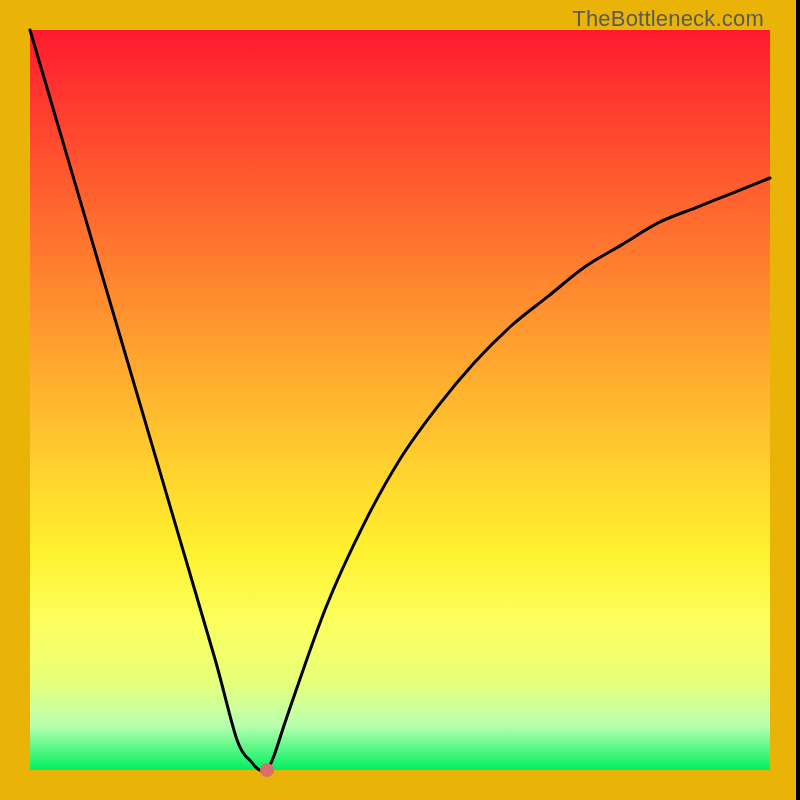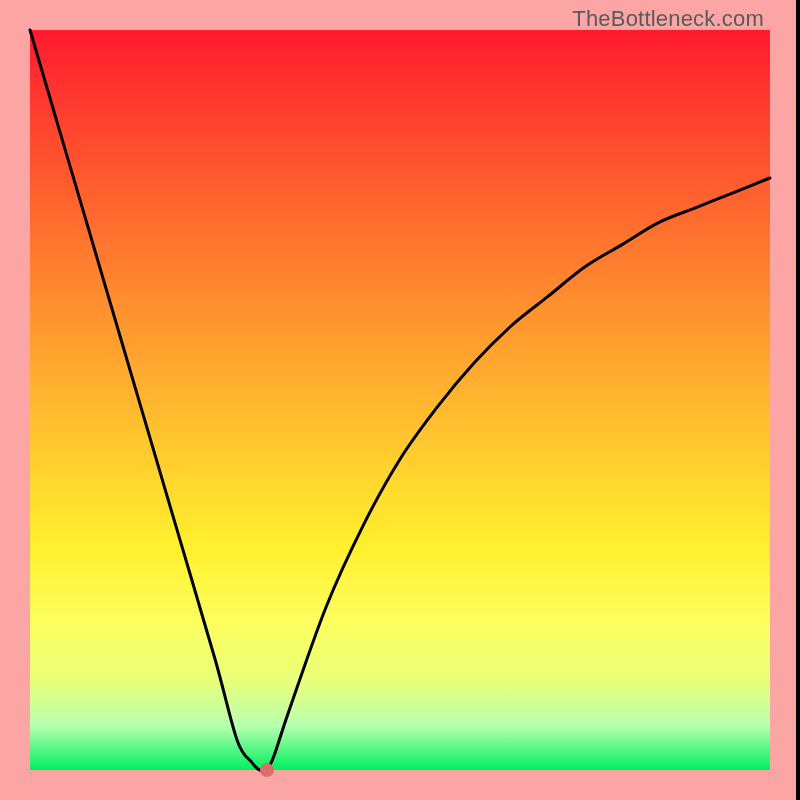--- a/index.html
+++ b/index.html
@@ -1,21 +1,21 @@
 <!DOCTYPE html>
 <html><head>
 <meta charset="utf-8">
 <style>
   * { margin: 0; padding: 0; box-sizing: border-box; }
   html, body { width: 800px; height: 800px; overflow: hidden; background: #000; }
   .frame {
     position: relative;
     width: 796px;
     height: 800px;
-    background: #fca5a5;
+    background: #eab308;
   }
   .plot-area {
     position: absolute;
     left: 30px;
     top: 30px;
     width: 740px;
     height: 740px;
     background: linear-gradient(to bottom,
       #ff1a2e 0%,
       #ff3b2e 10%,

